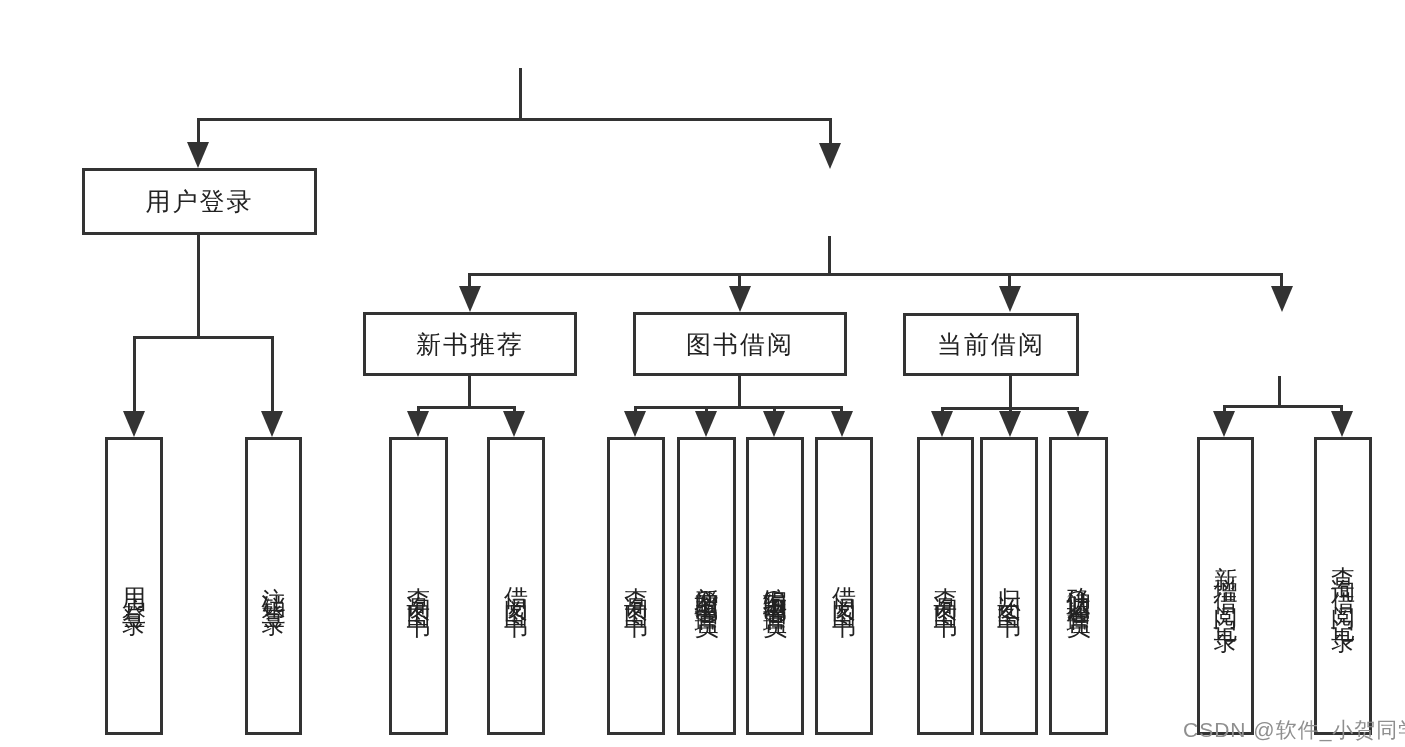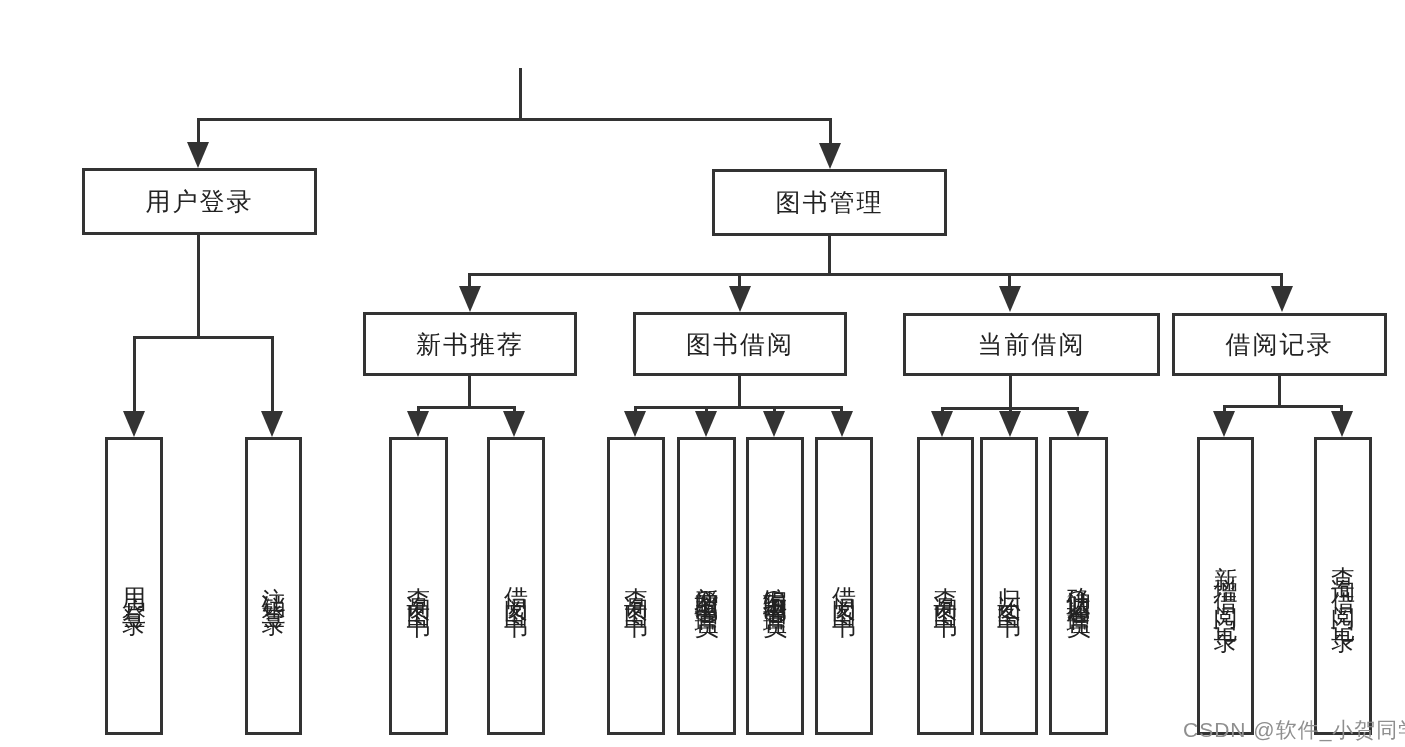--- a/index.html
+++ b/index.html
@@ -45,23 +45,20 @@
   <div class="vline" style="left:519px;top:68px;height:52px;"></div>
   <div class="hline" style="left:197px;top:118px;width:634px;"></div>
   <div class="vline" style="left:197px;top:118px;height:26px;"></div>
   <div class="arrow" style="left:187px;top:142px;"></div>
   <div class="vline" style="left:829px;top:118px;height:26px;"></div>
   <div class="arrow" style="left:819px;top:143px;"></div>
 
   <div class="box" style="left:82px;top:168px;width:235px;height:67px;">
     <span>用户登录</span>
   </div>
-  <div class="box" style="left:712px;top:169px;width:235px;height:67px;">
-    <span>图书管理</span>
-  </div>
 
   <div class="vline" style="left:197px;top:235px;height:101px;"></div>
   <div class="hline" style="left:133px;top:336px;width:141px;"></div>
   <div class="vline" style="left:133px;top:336px;height:77px;"></div>
   <div class="arrow" style="left:123px;top:411px;"></div>
   <div class="vline" style="left:271px;top:336px;height:77px;"></div>
   <div class="arrow" style="left:261px;top:411px;"></div>
 
   <div class="vline" style="left:828px;top:236px;height:37px;"></div>
   <div class="hline" style="left:469px;top:273px;width:814px;"></div>
@@ -73,25 +70,22 @@
   <div class="arrow" style="left:999px;top:286px;"></div>
   <div class="vline" style="left:1280px;top:273px;height:15px;"></div>
   <div class="arrow" style="left:1271px;top:286px;"></div>
 
   <div class="box" style="left:633px;top:312px;width:214px;height:64px;">
     <span>图书借阅</span>
   </div>
   <div class="box" style="left:363px;top:312px;width:214px;height:64px;">
     <span>新书推荐</span>
   </div>
-  <div class="box" style="left:903px;top:313px;width:257px;height:63px;">
+  <div class="box" style="left:903px;top:313px;width:176px;height:63px;">
     <span>当前借阅</span>
-  </div>
-  <div class="box" style="left:1172px;top:313px;width:215px;height:63px;">
-    <span>借阅记录</span>
   </div>
 
   <div class="vline" style="left:468px;top:376px;height:31px;"></div>
   <div class="hline" style="left:417px;top:406px;width:99px;"></div>
   <div class="vline" style="left:417px;top:406px;height:8px;"></div>
   <div class="arrow" style="left:407px;top:411px;"></div>
   <div class="vline" style="left:513px;top:406px;height:8px;"></div>
   <div class="arrow" style="left:503px;top:411px;"></div>
 
   <div class="vline" style="left:738px;top:376px;height:31px;"></div>

